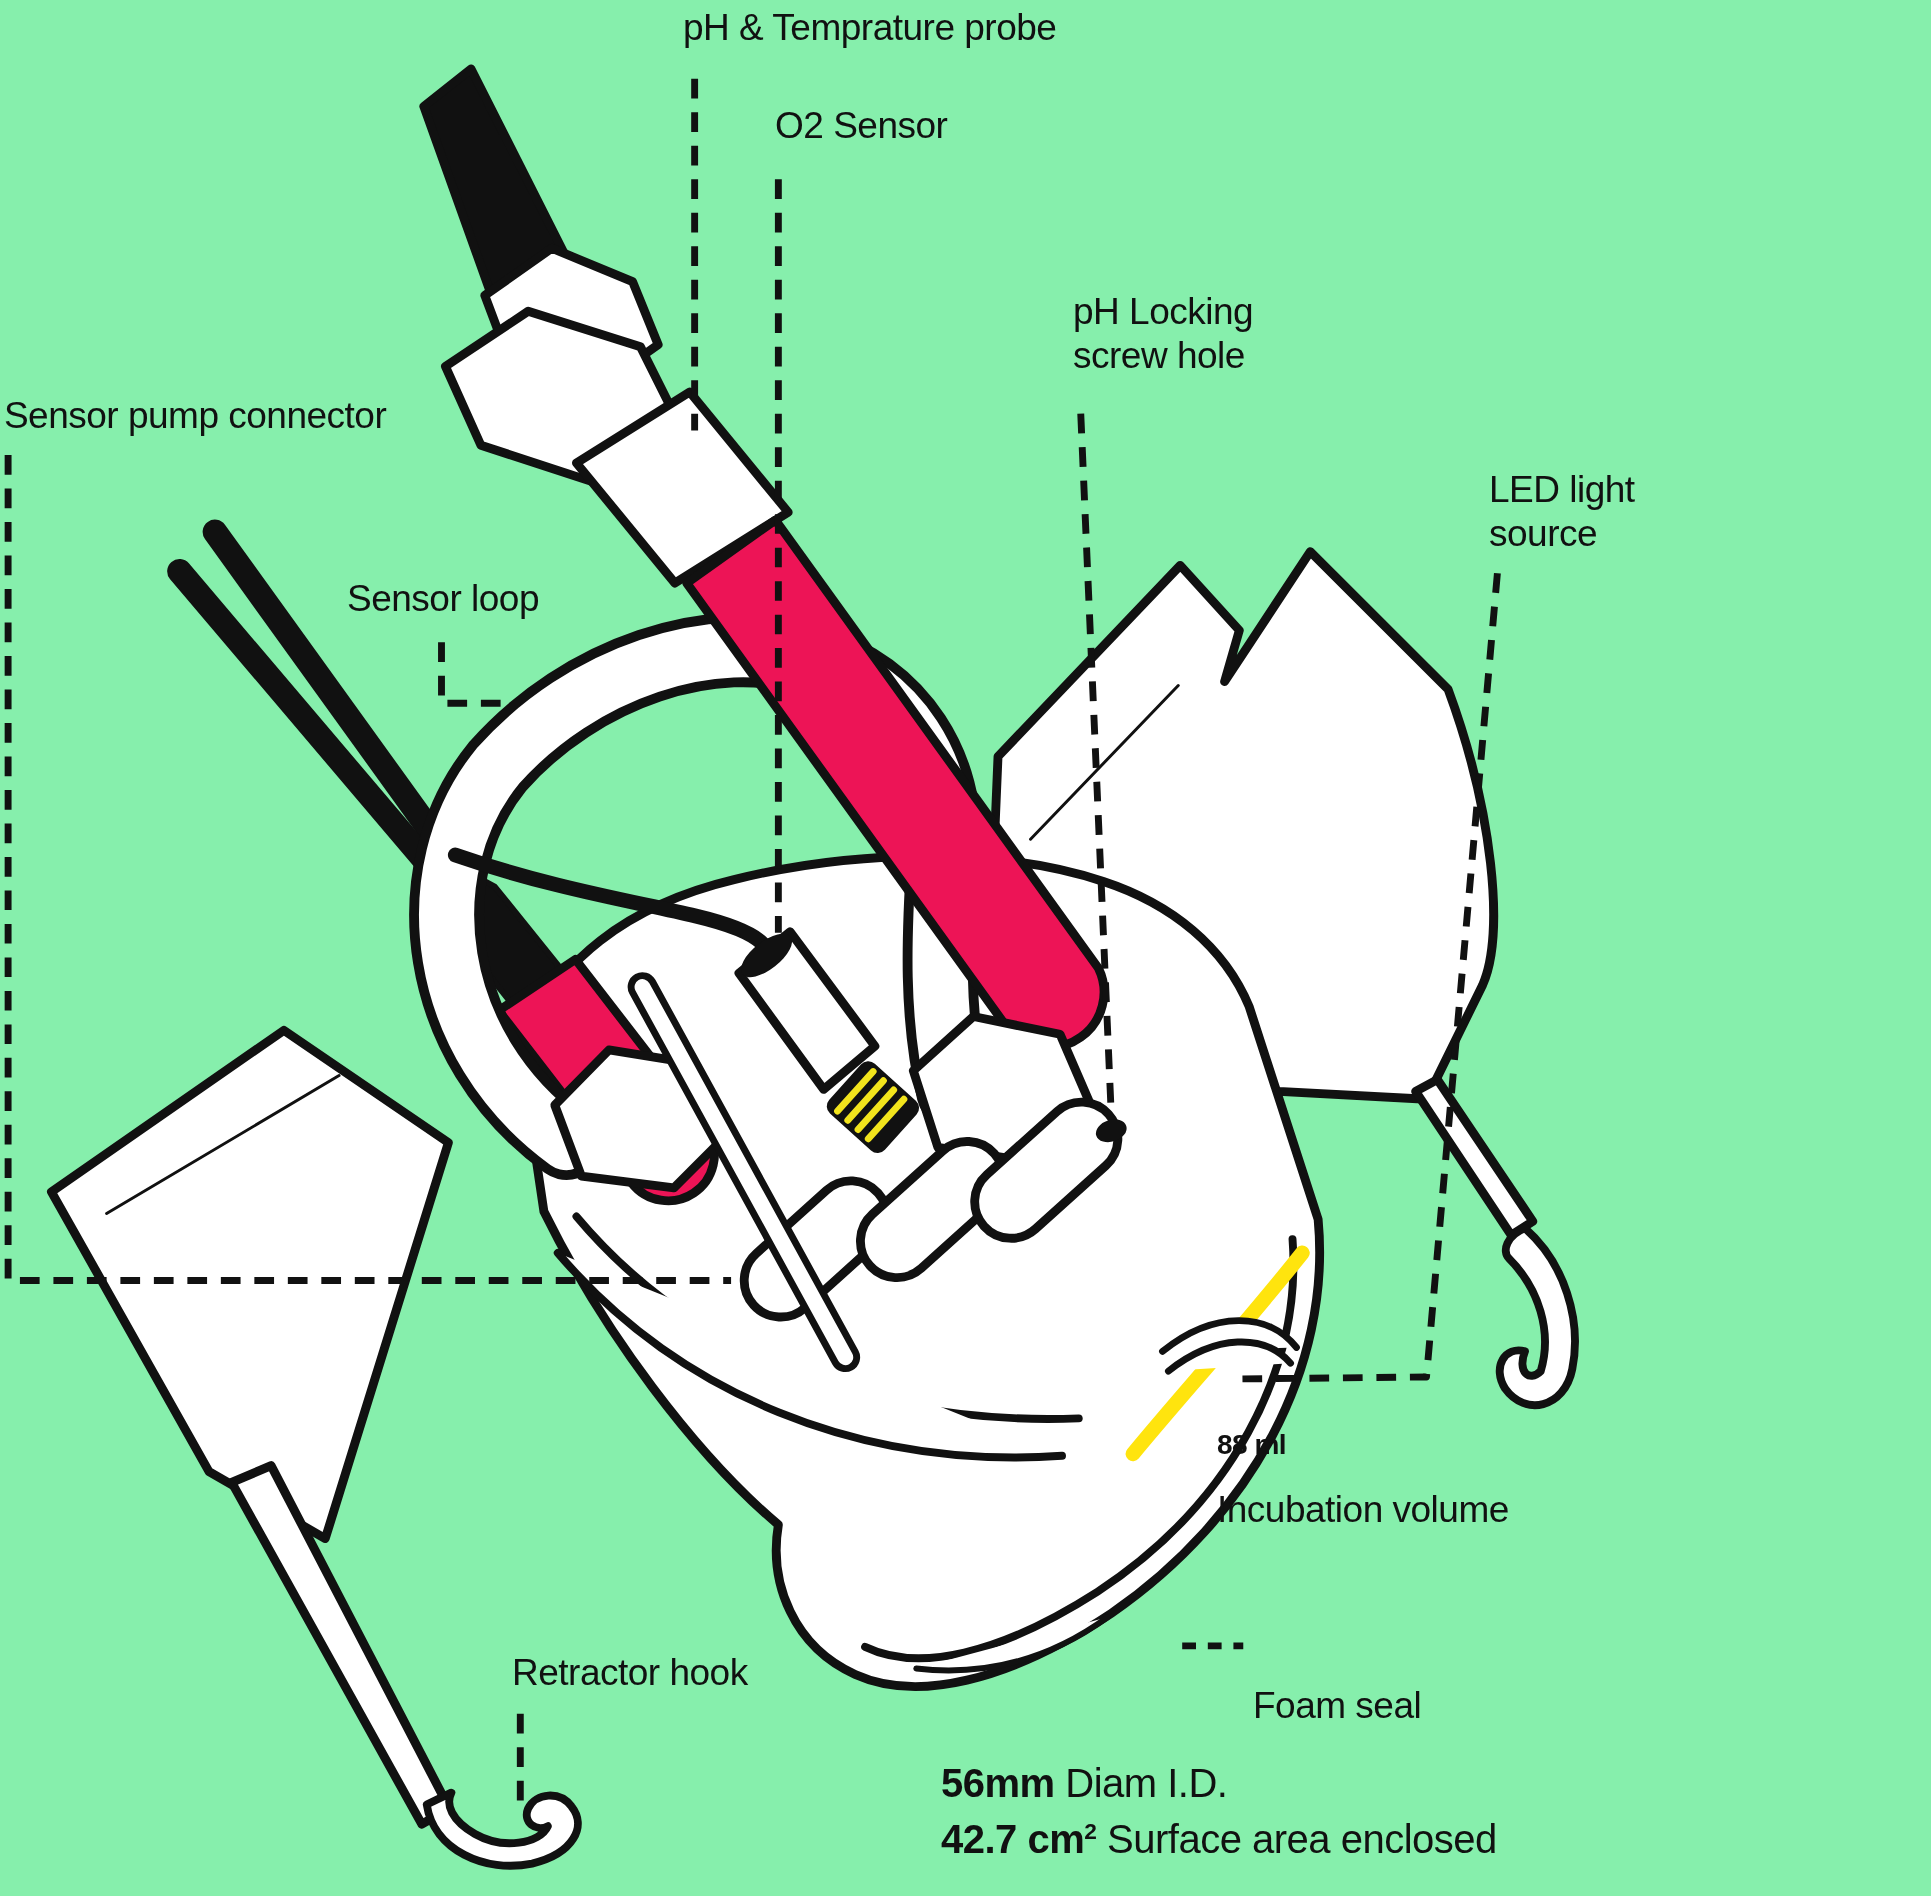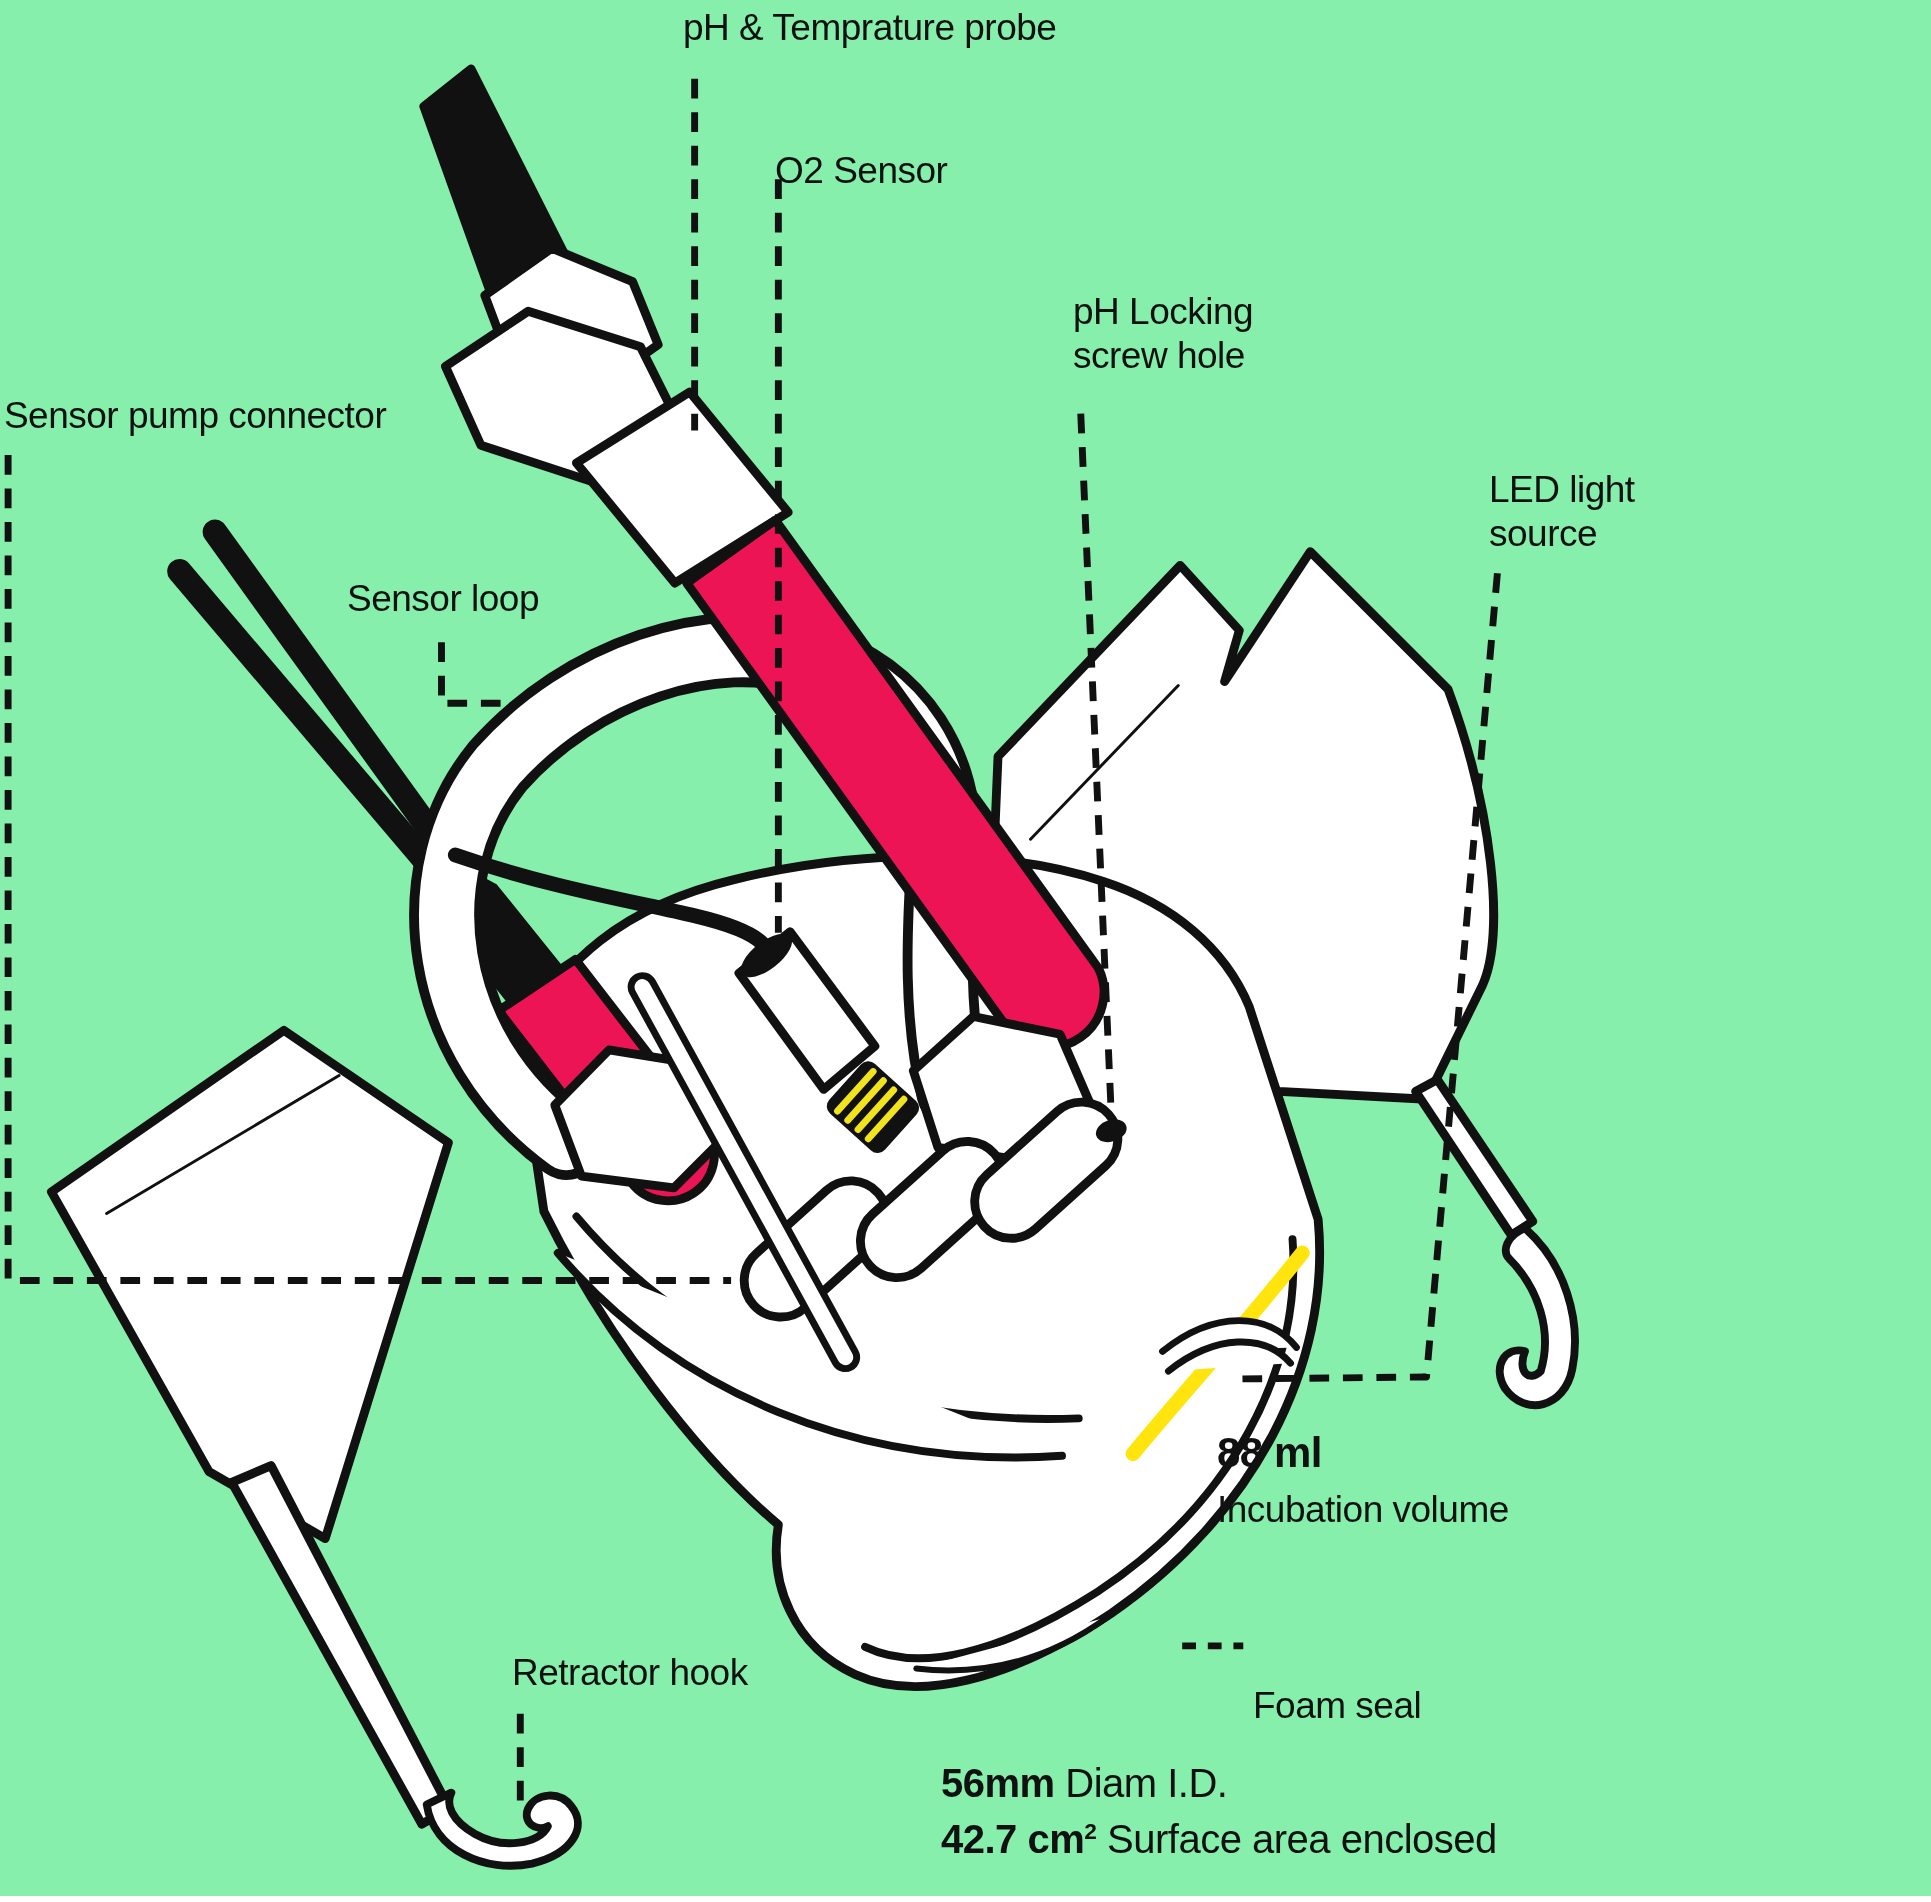--- a/index.html
+++ b/index.html
@@ -3,26 +3,26 @@
 <meta charset="utf-8">
 <style>
   html,body{margin:0;padding:0;background:#ffffff;}
   body{width:1932px;height:1902px;font-family:"Liberation Sans",sans-serif;color:#111;}
   .canvas{position:relative;width:1932px;height:1896px;overflow:hidden;background:#86efac;}
   .canvas svg{position:absolute;left:0;top:0;}
   .lbl{position:absolute;font-size:37px;line-height:1.2;letter-spacing:-0.5px;white-space:nowrap;color:#111;}
   .lbl .b,.lbl.b{font-weight:bold;}
   .lbl sup{font-size:22.7px;vertical-align:super;line-height:0;}
   #lab-ph-temp{left:683px;top:5.9px;}
-  #lab-o2{left:775px;top:104px;margin-top:45px;}
+  #lab-o2{left:775px;top:104px;}
   #lab-ph-lock{left:1073px;top:290px;}
   #lab-water{left:3.9px;top:394px;}
   #lab-sample{left:347px;top:577px;}
   #lab-led{left:1489px;top:449px;margin-top:19px;}
-  #lab-88{left:1217px;top:1428px;font-size:42px;}
+  #lab-88{left:1217px;top:1428px;font-size:28px;}
   #lab-incu{left:1217px;top:1488px;}
   #lab-foam{left:1253px;top:1684px;}
   #lab-retract{left:512px;top:1651px;}
   #lab-diam{left:941px;top:1759px;font-size:40px;}
   #lab-surface{left:941px;top:1815px;font-size:40px;}
 </style>
 </head>
 <body>
 
 <div class="canvas">

